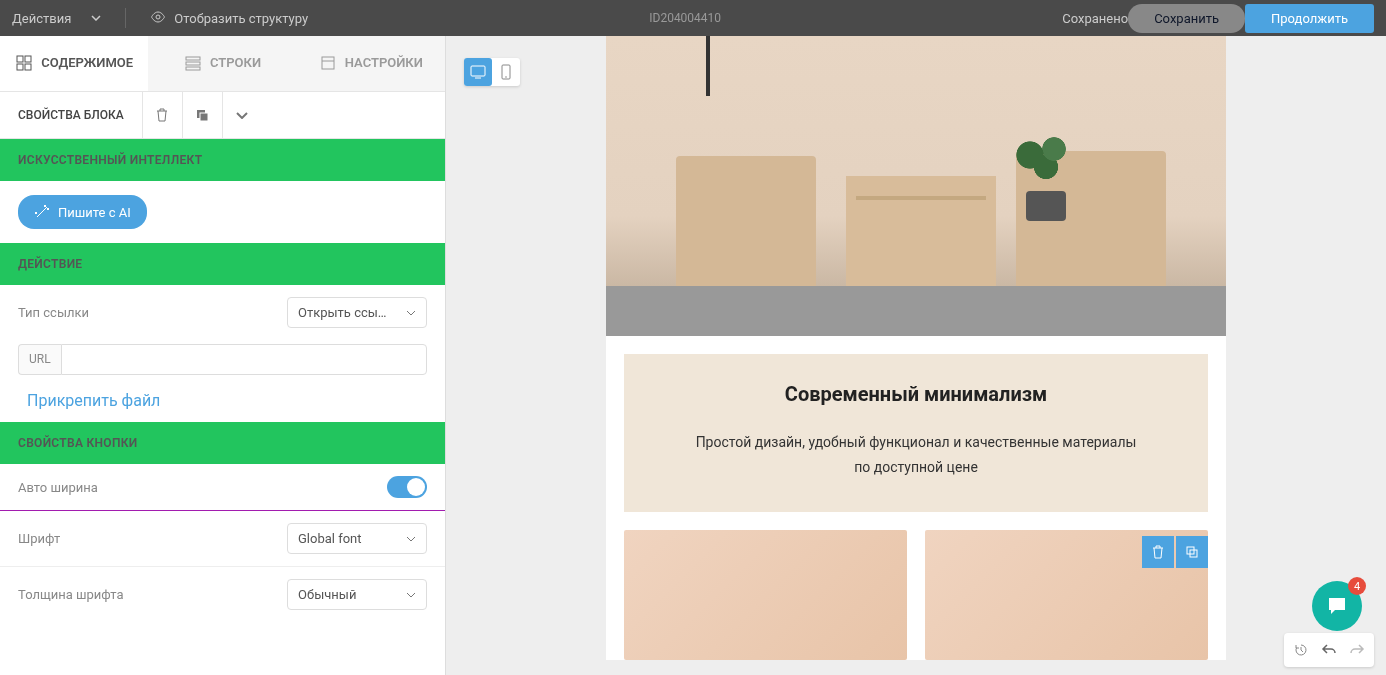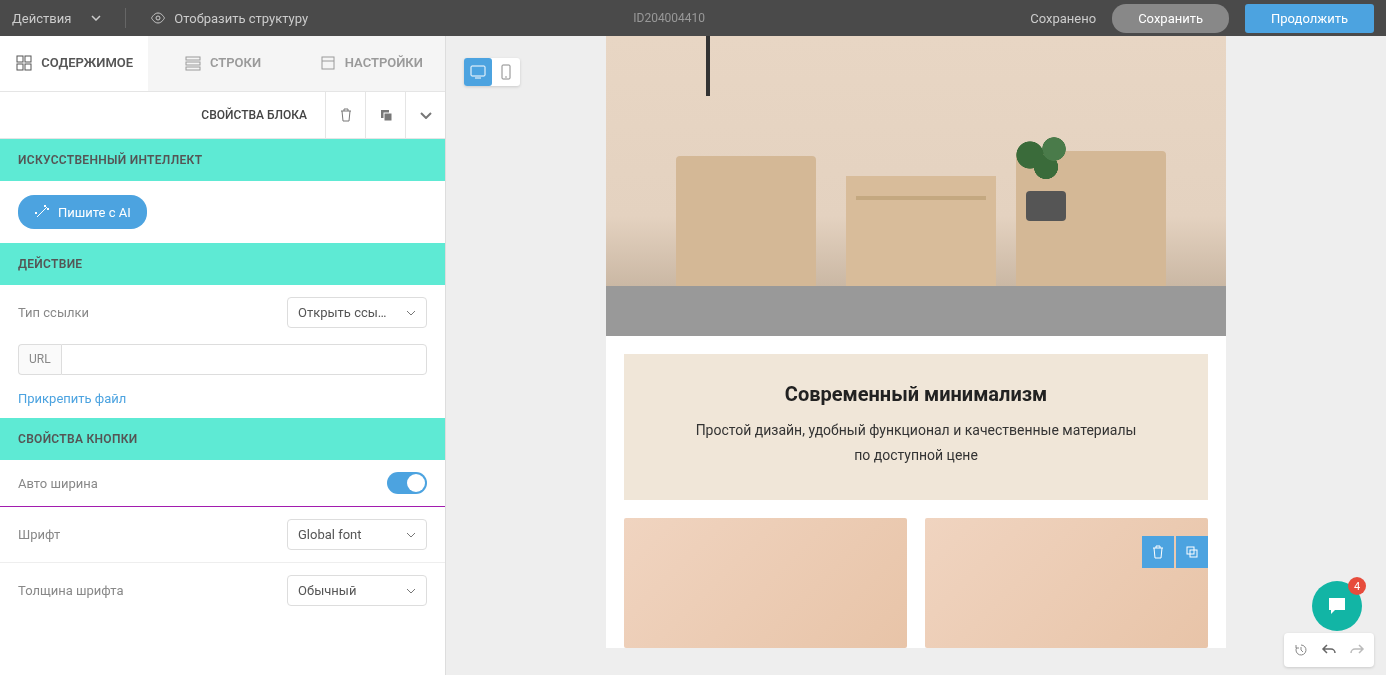--- a/index.html
+++ b/index.html
@@ -1,65 +1,65 @@
 <!DOCTYPE html>
 <html><head>
 <meta charset="utf-8">
 <style>
 *{box-sizing:border-box;margin:0;padding:0;font-family:-apple-system,BlinkMacSystemFont,"Segoe UI",Roboto,Arial,sans-serif}
 body{width:1386px;height:675px;overflow:hidden;background:#f5f5f5}
 .topbar{height:36px;background:#4a4a4a;color:#ccc;display:flex;align-items:center;font-size:13px;padding:0 12px}
 .topbar-left{display:flex;align-items:center;gap:20px}
 .actions-btn{display:flex;align-items:center;gap:20px;cursor:pointer}
 .topbar-divider{width:1px;height:20px;background:#666;margin:0 4px}
-.structure-btn{display:flex;align-items:center;gap:8px;cursor:pointer}
+.structure-btn{display:flex;align-items:flex-start;gap:8px;cursor:pointer}
 .topbar-center{flex:1;text-align:center;color:#999;font-size:12px}
-.topbar-right{display:flex;align-items:center;gap:16px}
+.topbar-right{display:flex;align-items:center;gap:0}
 .saved-text{color:#ccc;font-size:13px}
-.save-btn{background:#888;color:#ffffff;border:none;padding:7px 26px;border-radius:14px;font-size:13px;cursor:pointer}
+.save-btn{background:#888;color:#0f172a;border:none;padding:7px 26px;border-radius:14px;font-size:13px;cursor:pointer}
 .continue-btn{background:#4ca3e0;color:#fff;border:none;padding:7px 26px;border-radius:3px;font-size:13px;cursor:pointer}
 .main{display:flex;height:calc(100% - 36px)}
 .sidebar{width:446px;background:#fff;border-right:1px solid #ddd;overflow-y:auto;display:flex;flex-direction:column}
 .tabs{display:flex;height:56px;border-bottom:1px solid #e5e5e5}
 .tab{flex:1;display:flex;align-items:center;justify-content:center;gap:8px;font-size:13px;font-weight:600;color:#9a9a9a;cursor:pointer;background:#f5f5f5;border-bottom:2px solid transparent}
 .tab.active{color:#555;background:#fff}
 .tab-icon{width:18px;height:18px;display:inline-flex;align-items:center;justify-content:center}
-.section-header{background:#5eead4;padding:14px 18px;font-size:12px;font-weight:600;color:#555;letter-spacing:.3px}
-.block-props{display:flex;align-items:center;justify-content:flex-end;padding:0;border-bottom:1px solid #e5e5e5}
+.section-header{background:#22c55e;padding:14px 18px;font-size:12px;font-weight:600;color:#555;letter-spacing:.3px}
+.block-props{display:flex;align-items:center;justify-content:flex-start;padding:0;border-bottom:1px solid #e5e5e5}
 .block-props-label{padding:14px 18px;font-size:12px;font-weight:500;color:#444}
 .block-props-actions{display:flex}
 .block-prop-btn{width:40px;height:46px;border:none;border-left:1px solid #e5e5e5;background:#fff;cursor:pointer;display:flex;align-items:center;justify-content:center;color:#777}
 .prop-body{padding:14px 18px}
 .ai-btn{background:#4ca3e0;color:#fff;border:none;padding:9px 16px;border-radius:16px;font-size:13px;display:flex;align-items:center;gap:8px;cursor:pointer}
 .prop-row{display:flex;align-items:center;justify-content:space-between;padding:12px 18px;font-size:13px;color:#888}
 .select-box{border:1px solid #ddd;border-radius:4px;padding:7px 10px;font-size:13px;color:#555;display:flex;align-items:center;justify-content:space-between;min-width:140px;cursor:pointer;background:#fff}
 .url-row{display:flex;margin:4px 18px}
 .url-label{border:1px solid #ddd;border-right:none;padding:7px 10px;font-size:12px;color:#888;background:#fafafa;border-radius:4px 0 0 4px}
 .url-input{flex:1;border:1px solid #ddd;padding:7px 10px;font-size:13px;border-radius:0 4px 4px 0}
-.attach-link{color:#4ca3e0;font-size:13px;padding:12px 18px;cursor:pointer}
+.attach-link{color:#4ca3e0;font-size:16px;padding:12px 27px;cursor:pointer}
 .toggle{width:40px;height:22px;background:#4ca3e0;border-radius:11px;position:relative;cursor:pointer}
 .toggle::after{content:"";position:absolute;width:18px;height:18px;background:#fff;border-radius:50%;top:2px;right:2px}
 .canvas{flex:1;position:relative;background:#eee;overflow:hidden}
 .device-toggle{position:absolute;top:22px;left:18px;display:flex;background:#fff;border-radius:3px;box-shadow:0 1px 3px rgba(0,0,0,.15);z-index:5}
 .device-btn{width:28px;height:28px;display:flex;align-items:center;justify-content:center;cursor:pointer;color:#888}
 .device-btn.active{background:#4ca3e0;color:#fff;border-radius:3px}
 .email-frame{position:absolute;left:50%;transform:translateX(-50%);top:0;width:620px;background:#fff}
 .hero-img{width:100%;height:300px;background:linear-gradient(180deg,#e8d6c4 0%,#e4d2c0 60%,#b8a590 100%);position:relative;overflow:hidden}
 .furniture{position:absolute;bottom:40px}
 .table1{left:70px;width:140px;height:140px;background:#d4b896;border-radius:4px}
 .table2{left:240px;width:150px;height:130px;background:#d8bc9a;bottom:30px}
 .table2::before{content:"";position:absolute;top:20px;left:10px;right:10px;height:4px;background:#c4a880}
 .table3{right:60px;width:150px;height:150px;background:#d4b896;bottom:35px;border-radius:4px}
 .plant{position:absolute;top:-20px;right:80px;width:80px;height:90px}
 .plant-pot{position:absolute;bottom:0;left:20px;width:40px;height:30px;background:#555;border-radius:4px}
 .plant-leaves{position:absolute;top:0;left:0;width:80px;height:60px;background:radial-gradient(circle at 30% 40%,#3a6b3a 20%,transparent 21%),radial-gradient(circle at 60% 30%,#4a7b4a 18%,transparent 19%),radial-gradient(circle at 50% 60%,#3a6b3a 22%,transparent 23%)}
 .lamp{position:absolute;top:0;left:100px;width:4px;height:60px;background:#333}
 .rug{position:absolute;bottom:0;left:0;right:0;height:50px;background:#999}
 .content-block{background:#f0e6d8;padding:28px 30px 30px;margin:18px;text-align:center}
-.content-title{font-size:20px;font-weight:700;color:#222;margin-bottom:14px}
+.content-title{font-size:20px;font-weight:700;color:#222;margin-bottom:26px}
 .content-sub{font-size:14px;color:#333;line-height:1.5;margin-bottom:4px}
 .button-wrap{border:1px solid #6bb5e5;margin-top:18px;padding:14px;position:relative}
 .email-button{background:#5aa9d6;color:#fff;border:none;padding:10px 22px;font-size:14px;border-radius:3px;cursor:pointer}
 .move-handle{position:absolute;right:-14px;top:50%;transform:translateY(-50%);width:28px;height:28px;background:#4ca3e0;border-radius:50%;display:flex;align-items:center;justify-content:center;color:#fff;cursor:move}
 .block-toolbar{position:absolute;right:18px;top:500px;display:flex;gap:2px}
 .tb-btn{width:32px;height:32px;background:#4ca3e0;color:#fff;display:flex;align-items:center;justify-content:center;cursor:pointer}
 .gallery{display:flex;gap:18px;margin:0 18px}
 .gallery-item{flex:1;height:130px;background:linear-gradient(135deg,#f0d4c0,#e8c4a8);border-radius:2px}
 .chat-bubble{position:absolute;right:24px;bottom:44px;width:50px;height:50px;background:#12b5a5;border-radius:50%;display:flex;align-items:center;justify-content:center;color:#fff;cursor:pointer}
 .chat-badge{position:absolute;top:-4px;right:-4px;background:#e74c3c;color:#fff;font-size:11px;width:18px;height:18px;border-radius:50%;display:flex;align-items:center;justify-content:center}

